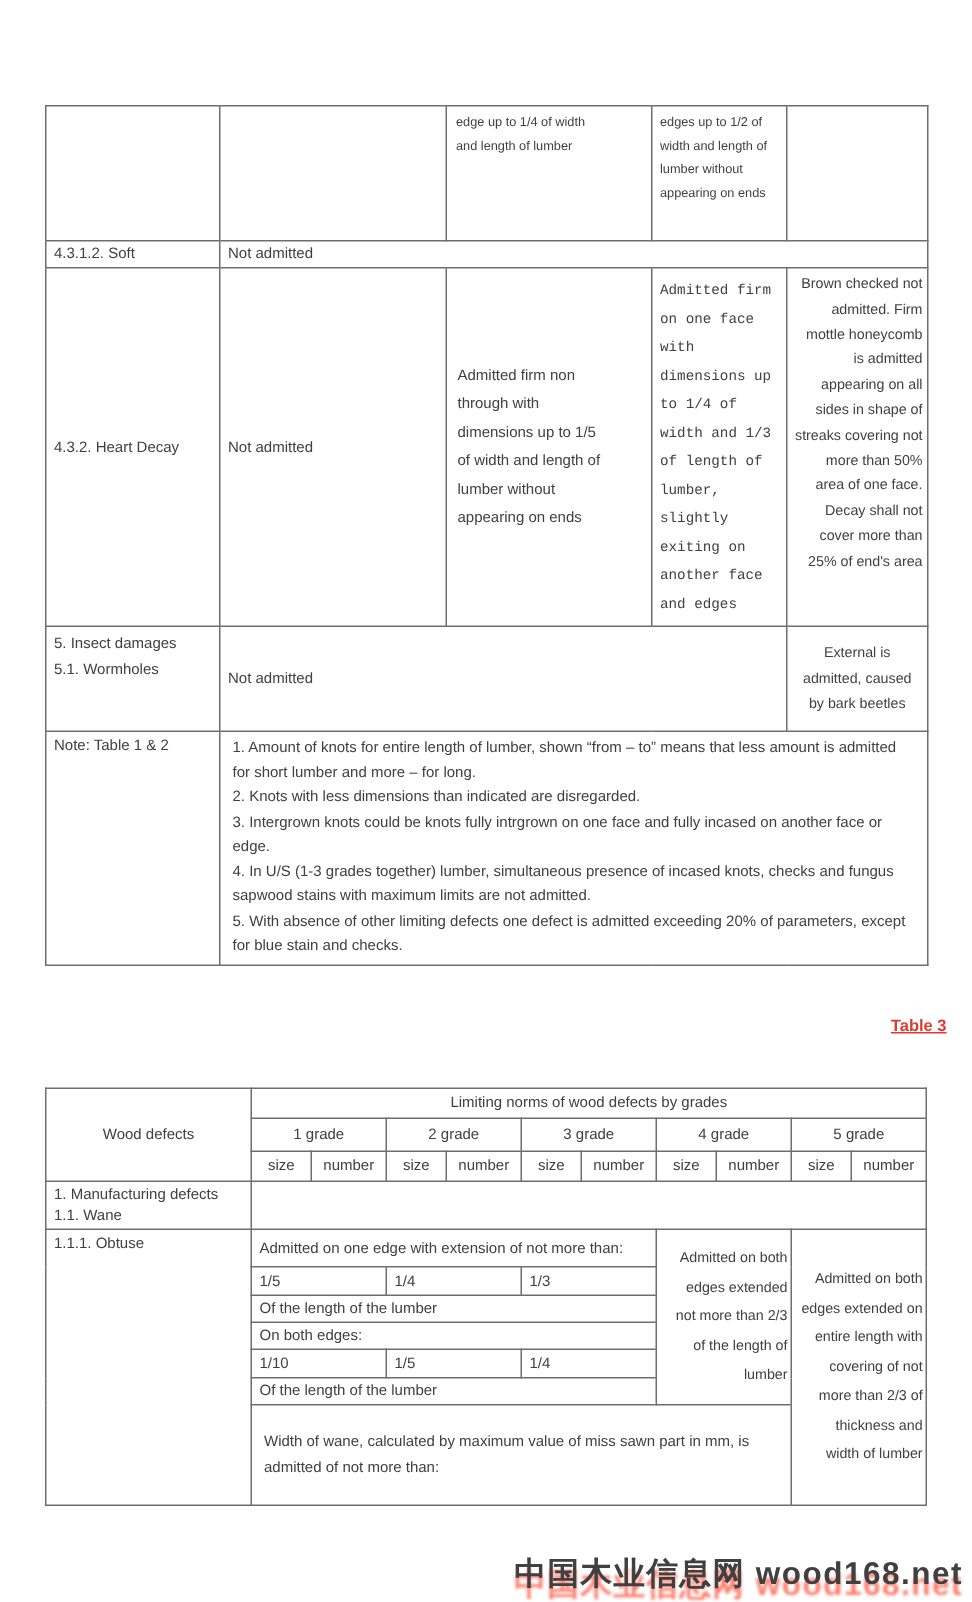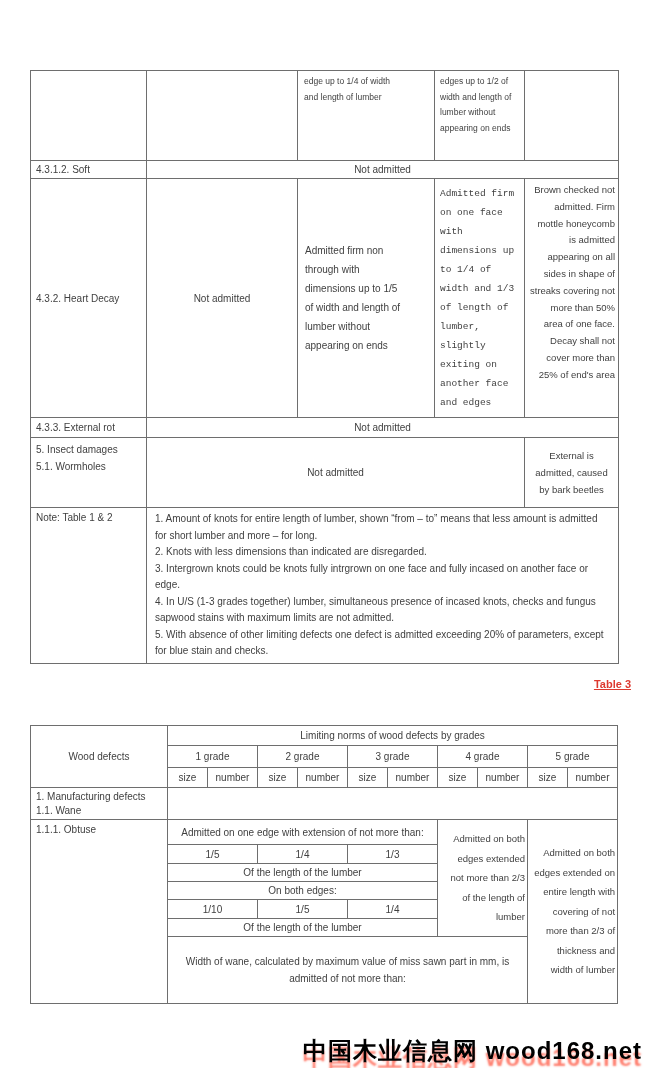--- a/index.html
+++ b/index.html
@@ -11,21 +11,21 @@
 
   table { border-collapse:collapse; table-layout:fixed; }
   td {
     border:1px solid #6e6e6e; font-size:10px; color:#3f3f3f;
     padding:1px 5px; vertical-align:middle; overflow:hidden;
   }
 
   #table1 { position:absolute; left:30px; top:70px; width:588px; }
   #table2 { position:absolute; left:30px; top:725px; width:588px; }
 
-  .c { text-align:center; }
+  .c { }
   .l { text-align:left; }
   .top { vertical-align:top; }
 
   
   .smallcell { font-size:8.5px; line-height:15.5px; vertical-align:top; padding-top:3px; }
   .cont-c3 { padding:3px 32px 2px 6px; }
   .cont-c4 { padding:3px 4px 2px 5px; }
   .heart-c3 { line-height:19px; padding:0 30px 0 7px; }
   .heart-c4 { font-size:9.5px; line-height:19px; padding:0 2px 0 5px;font-family:Liberation Mono, monospace; }
   .heart-c5 { font-size:9.5px; line-height:16.8px; vertical-align:top; padding:3px 3px 2px 5px;text-align:right; }
@@ -46,22 +46,22 @@
   .hdr { text-align:center; }
   .manu { vertical-align:top; padding:2px 5px; }
   .manu div { line-height:13.5px; }
   .obtuse-label { vertical-align:top; padding-top:4px; }
   .g4cell, .g5cell { font-size:9.5px; line-height:19.5px; padding:0 2px 0 5px; text-align:right; }
   .widthnote { line-height:17px; padding:16px 8px; }
 
   
   #watermark {
     position:absolute; top:1035px; right:6px; white-space:nowrap;
-    font-size:24px; font-weight:bold; letter-spacing:1px;
-    color:#000000; text-shadow:0 7px 2px #ff7e6e;
+    font-size:21px; font-weight:bold; letter-spacing:1px;
+    color:#404040; text-shadow:0 7px 2px #ff7e6e;
   }
 </style>
 </head>
 <body>
 
 <div class="page">
 
   <table id="table1">
     <colgroup>
       <col style="width:116px">
@@ -81,24 +81,20 @@
     <tr style="height:18px">
       <td class="rowlabel">4.3.1.2. Soft</td>
       <td class="c" colspan="4">Not admitted</td>
     </tr>
     <tr style="height:239px">
       <td class="rowlabel">4.3.2. Heart Decay</td>
       <td class="c">Not admitted</td>
       <td class="heart-c3 l">Admitted firm non through with dimensions up to 1/5 of width and length of lumber without appearing on ends</td>
       <td class="heart-c4 l">Admitted firm on one face with dimensions up to 1/4 of width and 1/3 of length of lumber, slightly exiting on another face and edges</td>
       <td class="heart-c5 l">Brown checked not admitted. Firm mottle honeycomb is admitted appearing on all sides in shape of streaks covering not more than 50% area of one face. Decay shall not cover more than 25% of end's area</td>
-    </tr>
-    <tr style="height:20px">
-      <td class="rowlabel">4.3.3. External rot</td>
-      <td class="c" colspan="4">Not admitted</td>
     </tr>
     <tr style="height:70px">
       <td class="insect-label top rowlabel">
         <div>5. Insect damages</div>
         <div>5.1. Wormholes</div>
       </td>
       <td class="c" colspan="3">Not admitted</td>
       <td class="insect-c5">External is admitted, caused by bark beetles</td>
     </tr>
     <tr style="height:150px">

